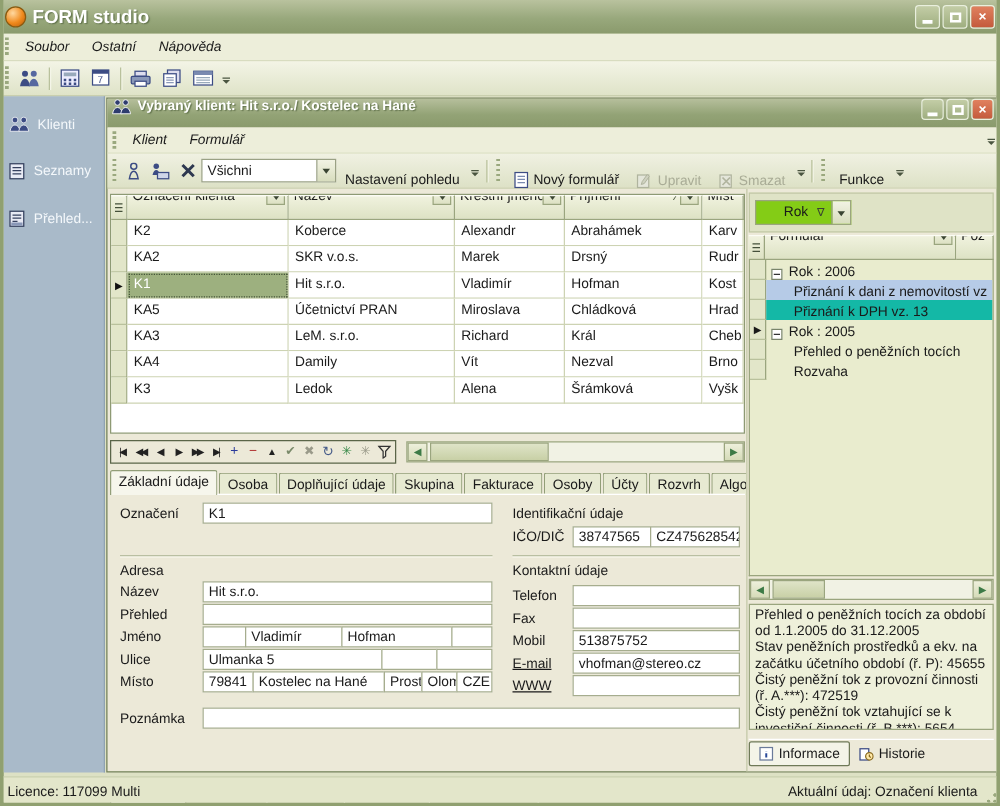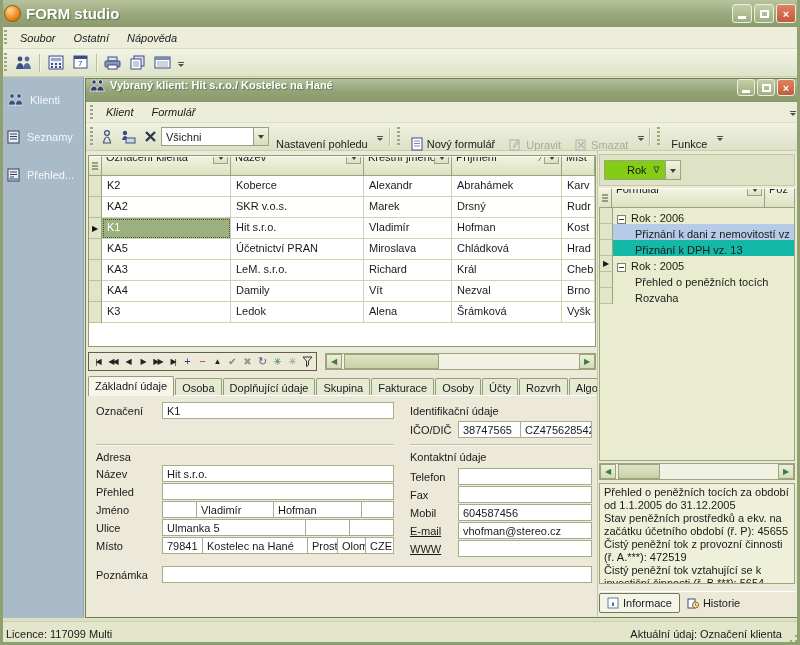--- a/index.html
+++ b/index.html
@@ -521,21 +521,21 @@
         <span class="field" style="left:432px;top:25px;width:72px">CZ475628542</span>
 
         <span class="hr" style="left:322px;top:48px;width:182px"></span>
         <span class="flabel" style="left:322px;top:55px">Kontaktní údaje</span>
 
         <span class="flabel" style="left:322px;top:75px">Telefon</span>
         <span class="field" style="left:370px;top:72px;width:134px"></span>
         <span class="flabel" style="left:322px;top:93px">Fax</span>
         <span class="field" style="left:370px;top:90px;width:134px"></span>
         <span class="flabel" style="left:322px;top:111px">Mobil</span>
-        <span class="field" style="left:370px;top:108px;width:134px">604587456</span>
+        <span class="field" style="left:370px;top:108px;width:134px">513875752</span>
         <span class="flabel link" style="left:322px;top:129px">E-mail</span>
         <span class="field" style="left:370px;top:126px;width:134px">vhofman@stereo.cz</span>
         <span class="flabel link" style="left:322px;top:147px">WWW</span>
         <span class="field" style="left:370px;top:144px;width:134px"></span>
       </div>
 
       <div class="btabbar" style="left:2px;top:515px;width:508px">
         <span class="btab active">
           <svg class="micon" width="13" height="11">
               <rect x="1" y="1" width="11" height="9" fill="#cfd6e8" stroke="#3c4c84"></rect>

